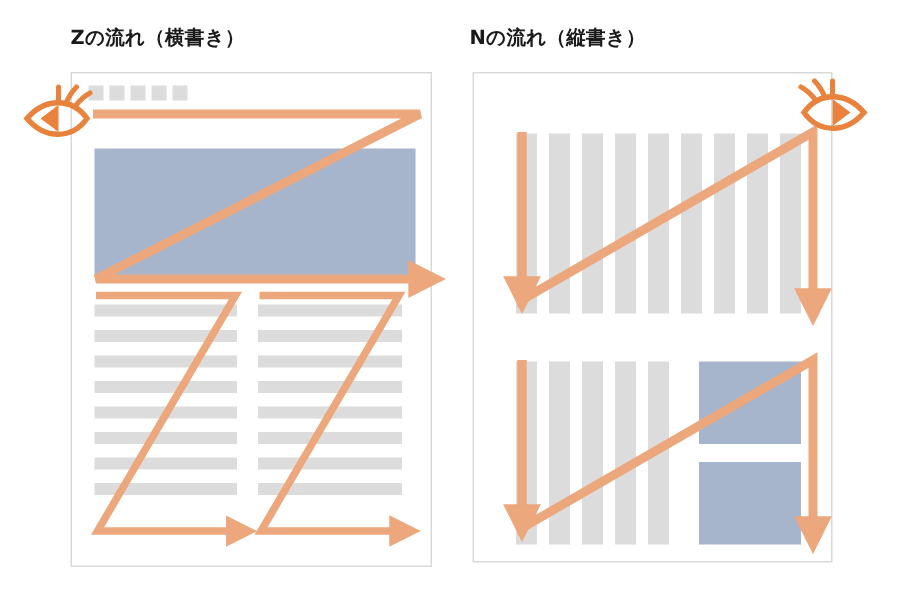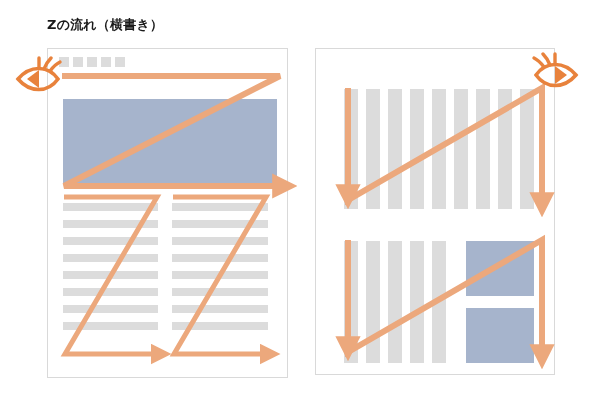--- a/index.html
+++ b/index.html
@@ -65,20 +65,21 @@
   #eye-left  { left: 8px;   top: 56px; }
   #eye-right { left: 530px; top: 52px; }
 </style>
 </head>
 <body>
 
 <div id="root">
 
   <div class="panel-title" id="title-left">Zの流れ（横書き）</div>
 
+  <div class="panel-title" id="title-right">Nの流れ（縦書き）</div>
 
   <div class="page-card" id="page-left">
 
     <div>
       <div class="gray-chip" style="left:11px;  top:8px;  width:10px; height:10px;"></div>
       <div class="gray-chip" style="left:25px;  top:8px;  width:10px; height:10px;"></div>
       <div class="gray-chip" style="left:39px;  top:8px;  width:10px; height:10px;"></div>
       <div class="gray-chip" style="left:53px;  top:8px;  width:10px; height:10px;"></div>
       <div class="gray-chip" style="left:67px;  top:8px;  width:10px; height:10px;"></div>
     </div>

